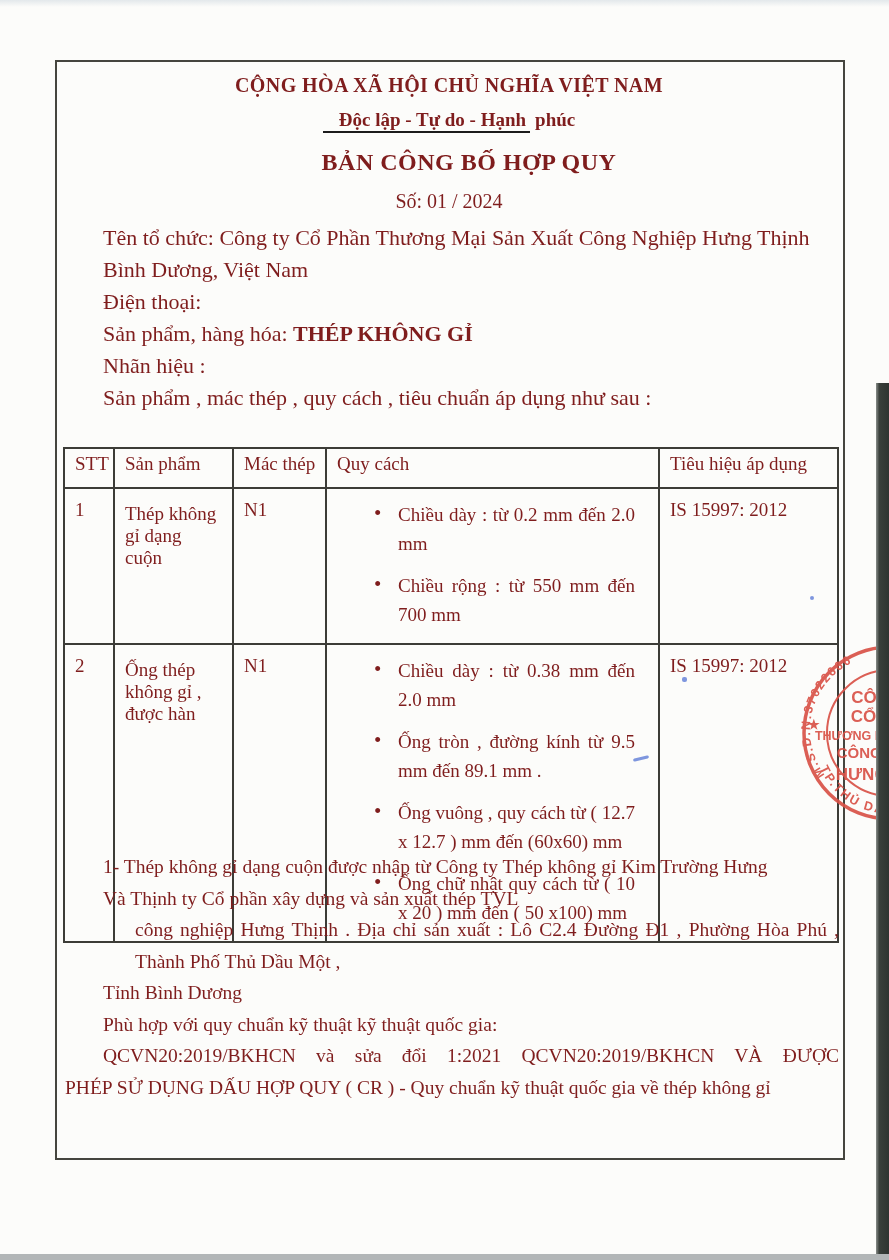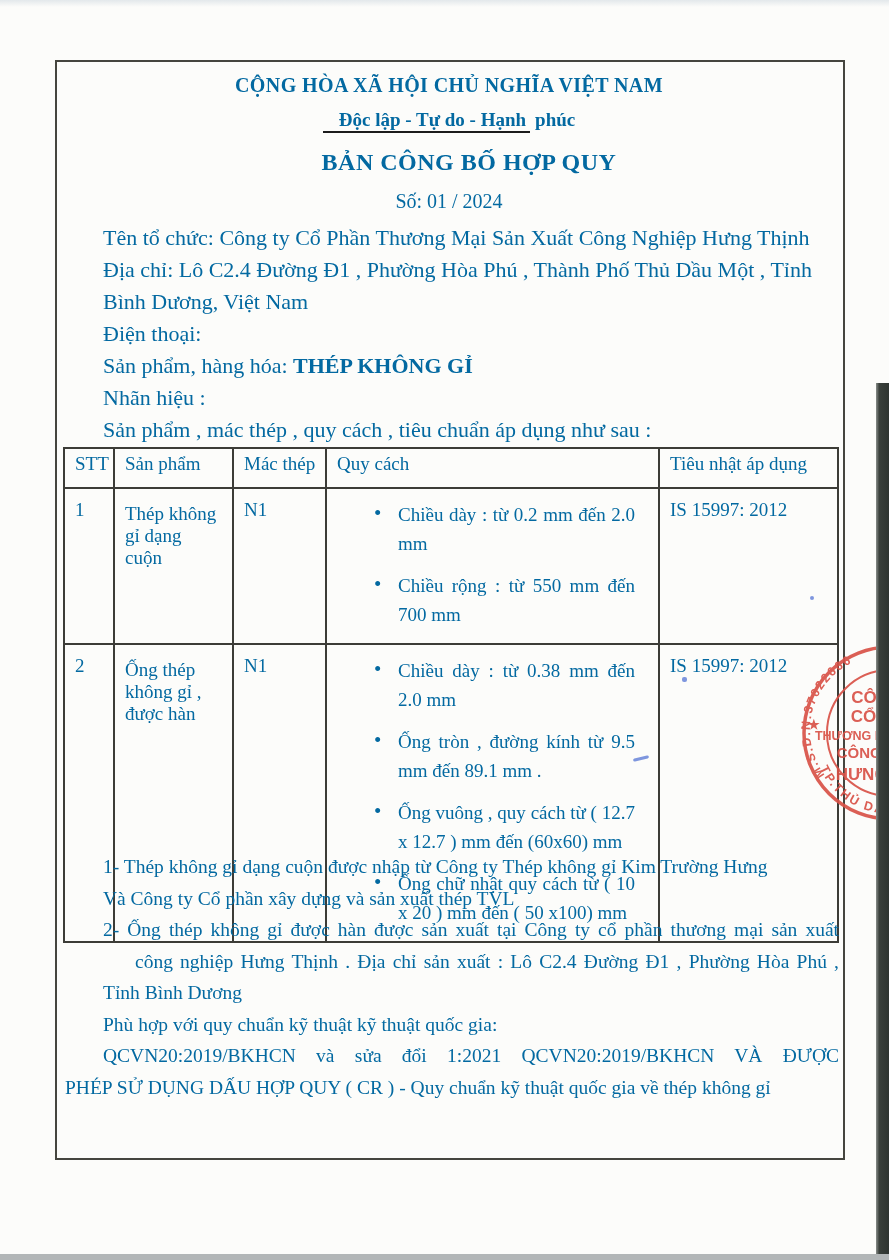--- a/index.html
+++ b/index.html
@@ -1,18 +1,18 @@
 <!DOCTYPE html>
 <html><head>
 <meta charset="utf-8">
 <style>
   html,body { margin:0; padding:0; background:#ffffff; }
   .page {
     position:relative; width:889px; height:1260px; overflow:hidden;
-    background:#fcfcfa; font-family:"Liberation Serif", serif; color:#0369a1;
+    background:#fcfcfa; font-family:"Liberation Serif", serif; color:#7f1d1d;
   }
   .top-edge { position:absolute; left:0; top:0; width:889px; height:7px;
     background:linear-gradient(#e3e8eb, rgba(255,255,255,0)); }
   .frame { position:absolute; left:55px; top:60px; width:786px; height:1096px;
     border:2px solid #45453f; }
   .centered { position:absolute; left:57px; width:784px; text-align:center; }
   .nat-title { top:74px; font-size:20px; font-weight:bold; letter-spacing:.4px; }
   .motto { top:102px; font-size:19px; font-weight:bold;margin-top:7px; }
   .motto .u { border-bottom:2.5px solid #1c1c1c; padding:0 4px 1px 16px; }
   .motto .tail { margin-left:5px; }
@@ -64,21 +64,20 @@
 
   <div class="centered motto">
     <span class="u">Độc lập - Tự do - Hạnh</span><span class="tail">phúc</span>
   </div>
 
   <div class="centered doc-title">BẢN CÔNG BỐ HỢP QUY</div>
   <div class="centered doc-num">Số: 01 / 2024</div>
 
   <div class="info">
     <span class="line">Tên tổ chức: Công ty Cổ Phần Thương Mại Sản Xuất Công Nghiệp Hưng Thịnh</span>
-    <span class="line">Địa chỉ: Lô C2.4 Đường Đ1 , Phường Hòa Phú , Thành Phố Thủ Dầu Một , Tỉnh</span>
     <span class="line">Bình Dương, Việt Nam</span>
     <span class="line">Điện thoại:</span>
     <span class="line"><span>Sản phẩm, hàng hóa:</span> <span class="bold">THÉP KHÔNG GỈ</span></span>
     <span class="line">Nhãn hiệu :</span>
     <span class="line">Sản phẩm , mác thép , quy cách , tiêu chuẩn áp dụng như sau :</span>
   </div>
 
   <table class="spec">
     <colgroup>
       <col style="width:50px">
@@ -86,21 +85,21 @@
         <col style="width:93px">
       <col style="width:333px">
         <col style="width:179px">
     </colgroup>
     <tbody>
         <tr>
       <th class="c-stt">STT</th>
       <th>Sản phẩm</th>
       <th>Mác thép</th>
       <th>Quy cách</th>
-      <th>Tiêu nhật áp dụng</th>
+      <th>Tiêu hiệu áp dụng</th>
     </tr>
     <tr style="height:100px">
       <td class="cell c-stt">1</td>
       <td class="c-sp">Thép không gỉ dạng cuộn</td>
       <td class="cell c-mt">N1</td>
       <td>
         <ul class="specs">
           <li>Chiều dày : từ 0.2 mm đến 2.0 mm</li>
           <li>Chiều rộng : từ 550 mm đến 700 mm</li>
         </ul>
@@ -119,23 +118,23 @@
           <li>Ống chữ nhật quy cách từ ( 10 x 20 ) mm đến ( 50 x100) mm</li>
         </ul>
       </td>
       <td class="cell">IS 15997: 2012</td>
     </tr>
   </tbody>
     </table>
 
   <div class="notes">
     <span class="nline">1- Thép không gỉ dạng cuộn được nhập từ Công ty Thép không gỉ Kim Trường Hưng</span>
-    <span class="nline">Và Công ty Cổ phần xây dựng và sản xuất thép TVL</span>
-    <span class="nline jfull">2- Ống thép không gỉ được hàn được sản xuất tại Công ty cổ phần thương mại sản xuất</span>
+    <span class="nline">Và Thịnh ty Cổ phần xây dựng và sản xuất thép TVL</span>
     <span class="nline jfull ind">công nghiệp Hưng Thịnh . Địa chỉ sản xuất : Lô C2.4 Đường Đ1 , Phường Hòa Phú ,</span>
+    <span class="nline ind">Thành Phố Thủ Dầu Một ,</span>
     <span class="nline">Tỉnh Bình Dương</span>
     <span class="nline">Phù hợp với quy chuẩn kỹ thuật kỹ thuật quốc gia:</span>
     <span class="nline jfull">QCVN20:2019/BKHCN và sửa đổi 1:2021 QCVN20:2019/BKHCN VÀ ĐƯỢC</span>
     <span class="nline outd">PHÉP SỬ DỤNG DẤU HỢP QUY ( CR ) -  Quy chuẩn kỹ thuật quốc gia về thép không gỉ</span>
   </div>
 
   <svg class="stamp" viewBox="0 0 240 245" xmlns="http://www.w3.org/2000/svg">
     <circle cx="118" cy="120" r="86" fill="none" stroke="#d95248" stroke-width="3.5"></circle>
     <circle cx="118" cy="120" r="63" fill="none" stroke="#d95248" stroke-width="2"></circle>
     <defs>

